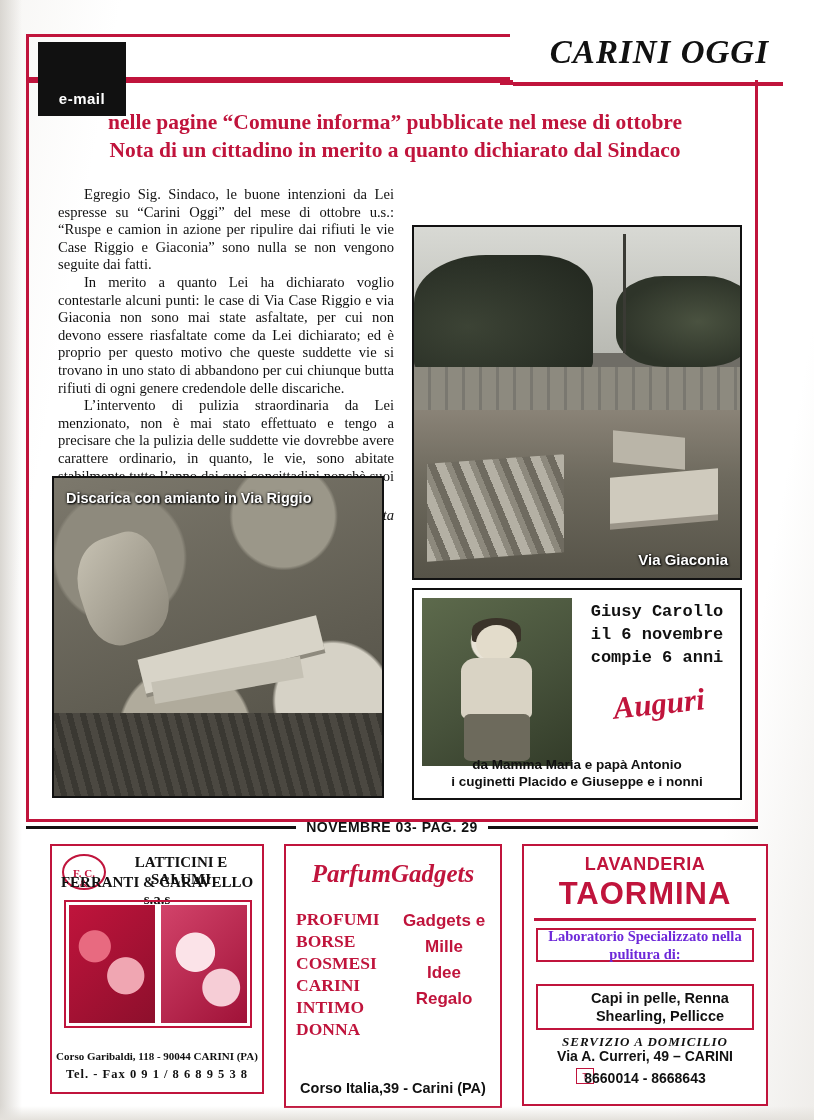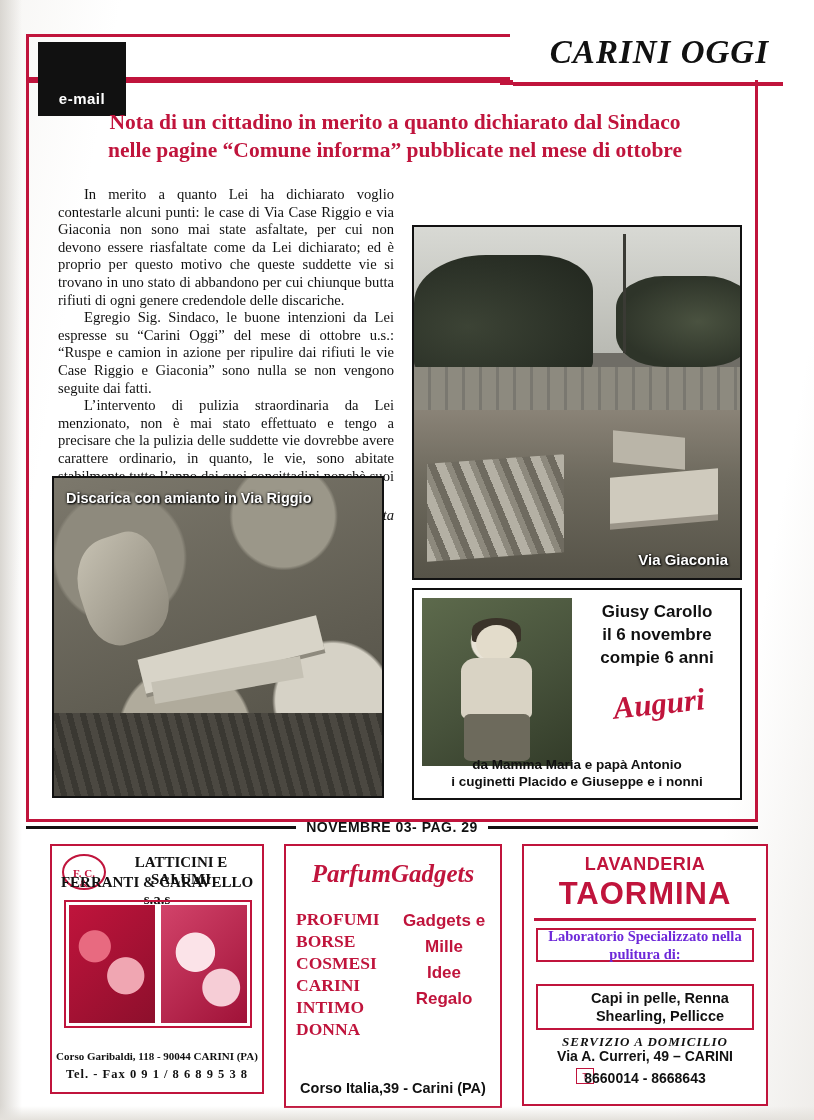--- a/index.html
+++ b/index.html
@@ -138,21 +138,21 @@
       radial-gradient(circle at 46% 26%, #e8e3d6 0 13%, transparent 14%),
       linear-gradient(150deg,#5d6a4c,#47523b 55%,#333c29);
     overflow:hidden;
   }
   .bp-head{position:absolute;left:36%;top:16%;width:27%;height:22%;background:#e3dccb;border-radius:50%;}
   .bp-hair{position:absolute;left:33%;top:12%;width:33%;height:14%;background:#3a3329;border-radius:50% 50% 10% 10%;}
   .bp-body{position:absolute;left:26%;top:36%;width:47%;height:36%;background:#d9d3c4;border-radius:22% 22% 10% 10%;}
   .bp-legs{position:absolute;left:28%;top:69%;width:44%;height:28%;background:#6d6a5c;border-radius:10%;}
   .bday-text{
     position:absolute;left:168px;top:10px;right:8px;
-    text-align:center;font-family:Liberation Sans, sans-serif;
+    text-align:center;font-family:Liberation Mono, monospace;
     font-weight:bold;font-size:17px;line-height:23px;color:#111;
   }
   .auguri{
     position:absolute;left:170px;top:96px;width:150px;text-align:center;
     font-family:"Liberation Serif",serif;font-style:italic;font-weight:bold;
     color:#c0143c;font-size:31px;transform:rotate(-6deg);
   }
   .bday-foot{
     position:absolute;left:4px;right:4px;bottom:8px;text-align:center;
     font-family:"Liberation Sans",sans-serif;font-weight:bold;font-size:13.5px;line-height:17px;color:#111;
@@ -246,27 +246,27 @@
   </div>
   <div class="mast-rule2"></div>
 
   <div class="email-tab">
     <span>e-mail</span>
   </div>
 
   <div class="frame"></div>
 
   <div class="headline">
+    <div>nelle pagine “Comune informa” pubblicate nel mese di ottobre</div>
     <div>Nota di un cittadino in merito a quanto dichiarato dal Sindaco</div>
-    <div>nelle pagine “Comune informa” pubblicate nel mese di ottobre</div>
   </div>
 
   <div class="body-col">
+    <p>Egregio Sig. Sindaco, le buone intenzioni da Lei espresse su “Carini Oggi” del mese di ottobre u.s.: “Ruspe e camion in azione per ripulire dai rifiuti le vie Case Riggio e Giaconia”  sono nulla se non vengono seguite dai fatti.</p>
     <p>In merito a quanto Lei ha dichiarato voglio contestarle alcuni punti: le case di Via Case Riggio e via Giaconia non sono mai state asfaltate, per cui non devono essere riasfaltate come da Lei dichiarato; ed è proprio per questo motivo che queste suddette vie si trovano in uno stato di abbandono per cui chiunque butta rifiuti di ogni genere credendole delle discariche.</p>
-    <p>Egregio Sig. Sindaco, le buone intenzioni da Lei espresse su “Carini Oggi” del mese di ottobre u.s.: “Ruspe e camion in azione per ripulire dai rifiuti le vie Case Riggio e Giaconia”  sono nulla se non vengono seguite dai fatti.</p>
     <p>L’intervento di pulizia straordinaria da Lei menzionato, non è mai stato effettuato e tengo a precisare che la pulizia delle suddette vie dovrebbe avere carattere ordinario, in quanto, le vie, sono abitate stabilmente tutto l’anno dai suoi concittadini nonchè suoi elettori.</p>
     <span class="signature">Lettera firmata</span>
   </div>
 
   <div class="photo-giaconia">
     <div class="pg-sky"></div>
     <div class="pg-trees"></div>
     <div class="pg-trees2"></div>
     <div class="pg-pole"></div>
     <div class="pg-wall"></div>

